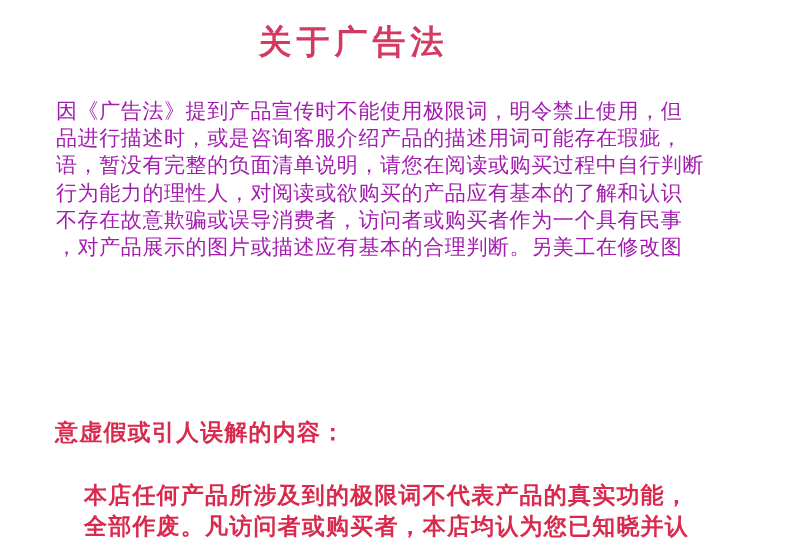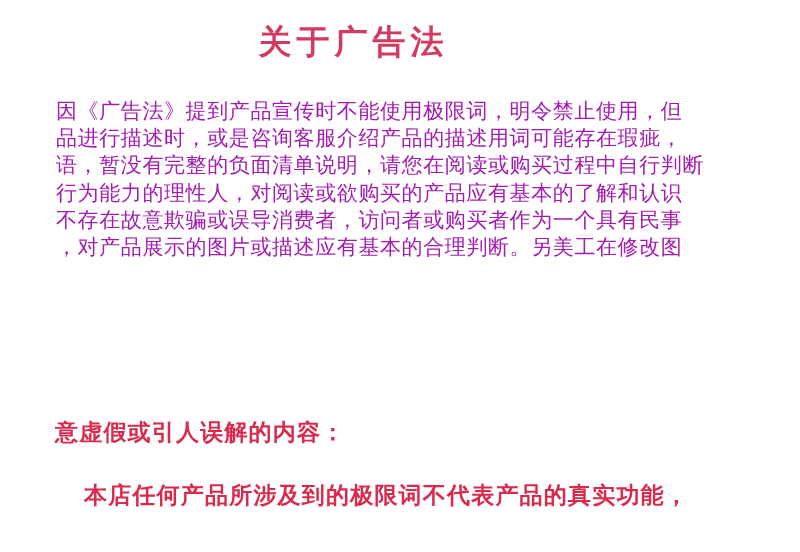--- a/index.html
+++ b/index.html
@@ -81,15 +81,16 @@
     <div class="line">语，暂没有完整的负面清单说明，请您在阅读或购买过程中自行判断</div>
     <div class="line">行为能力的理性人，对阅读或欲购买的产品应有基本的了解和认识</div>
     <div class="line">不存在故意欺骗或误导消费者，访问者或购买者作为一个具有民事</div>
     <div class="line">，对产品展示的图片或描述应有基本的合理判断。另美工在修改图</div>
   </div>
 
   <div class="statement-heading">意虚假或引人误解的内容：</div>
 
   <div class="statement-body">
     <div class="line">本店任何产品所涉及到的极限词不代表产品的真实功能，</div>
+    <div class="line">全部作废。凡访问者或购买者，本店均认为您已知晓并认</div>
   </div>
 
 </div>
 
 </body></html>

